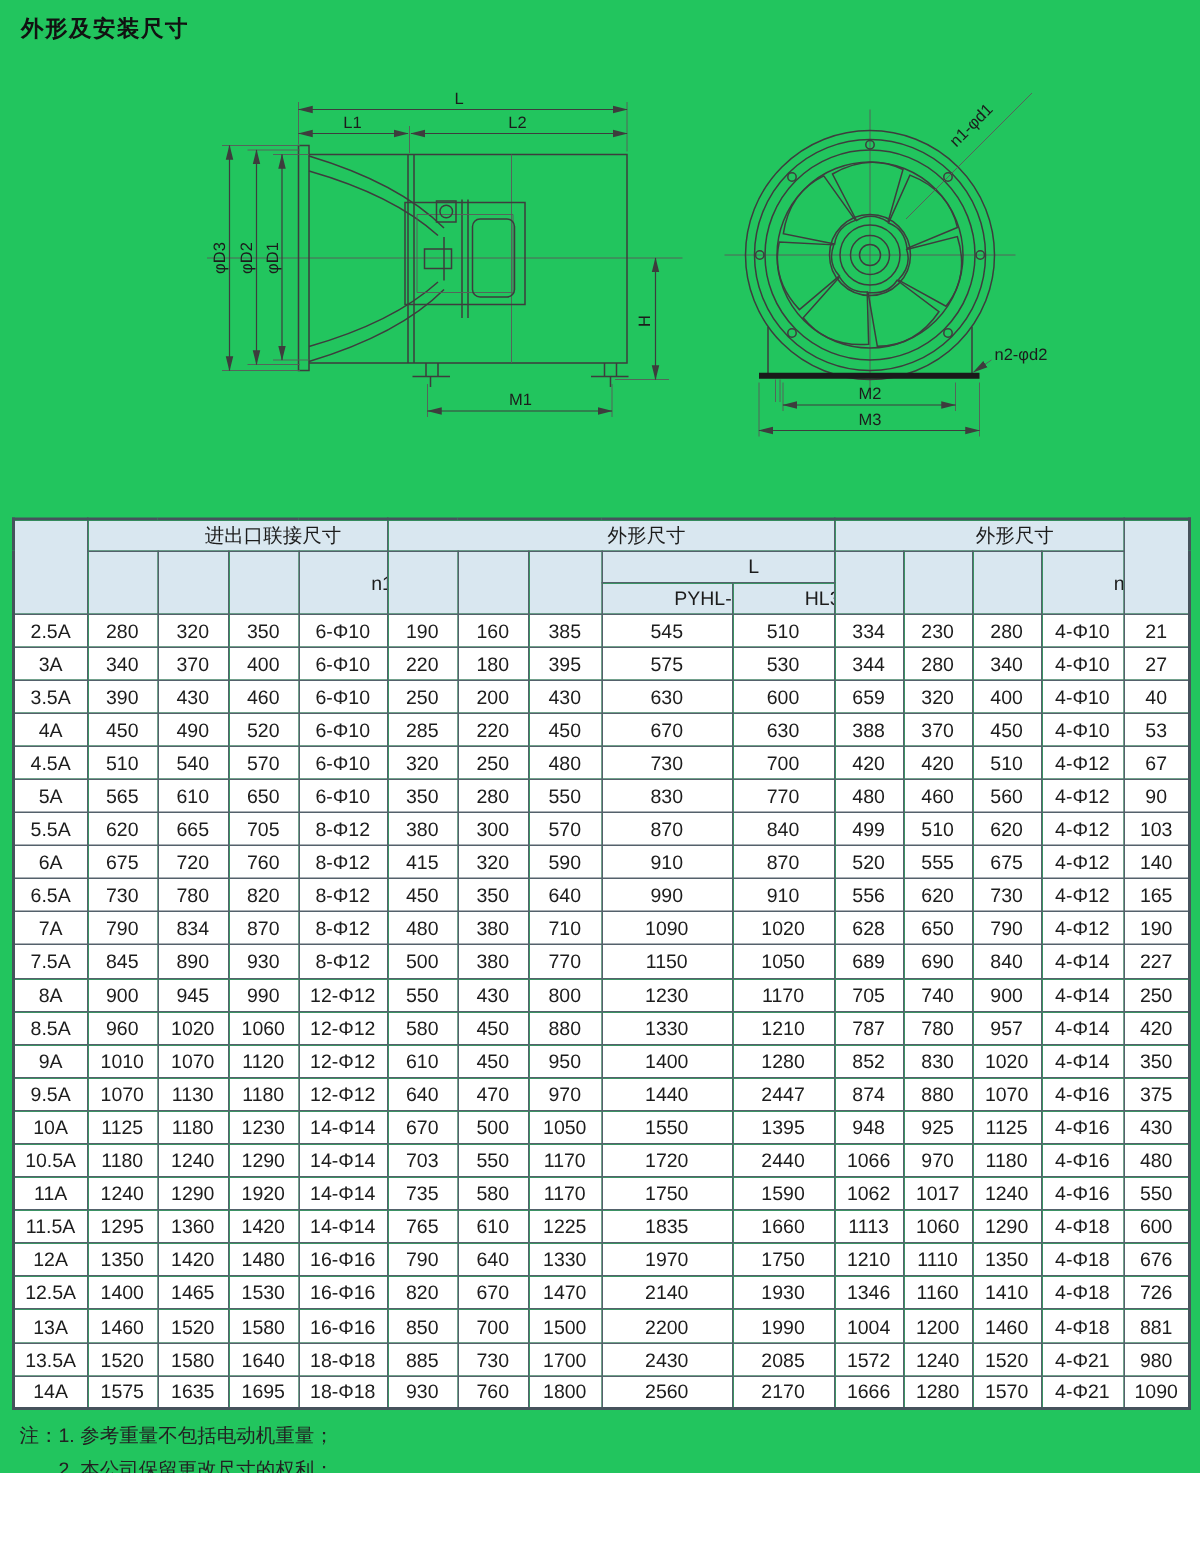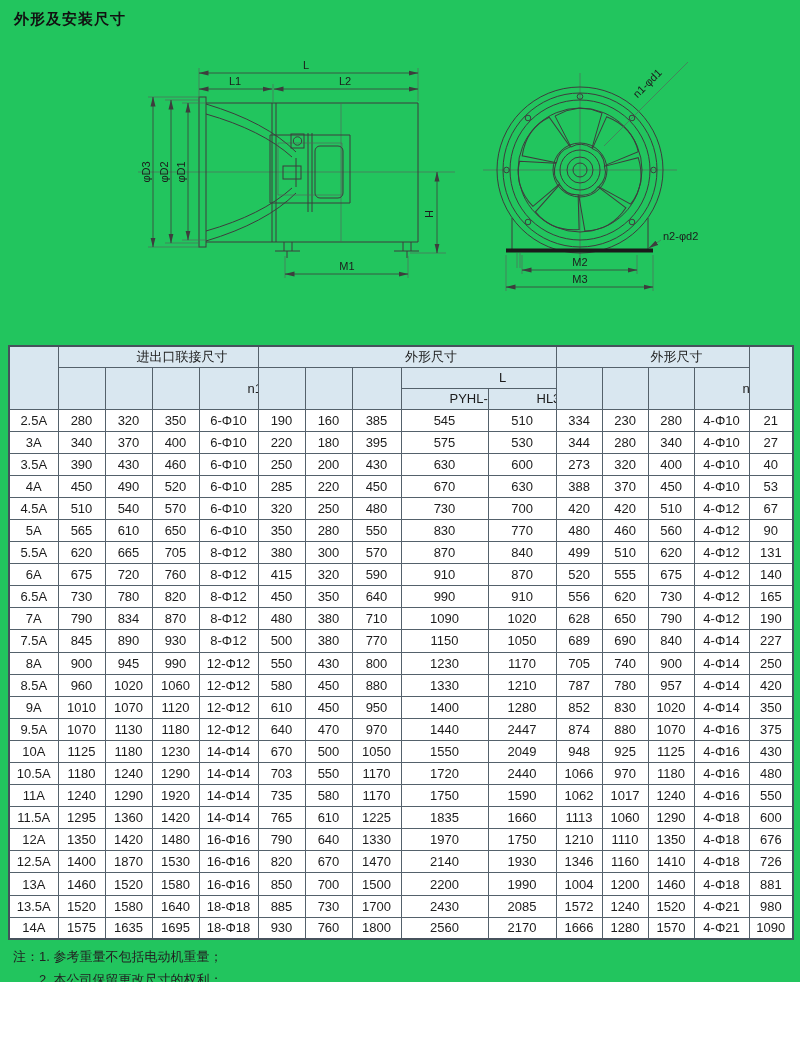--- a/index.html
+++ b/index.html
@@ -272,21 +272,21 @@
           <td>3.5A</td>
           <td>390</td>
           <td>430</td>
           <td>460</td>
           <td>6-Φ10</td>
           <td>250</td>
           <td>200</td>
           <td>430</td>
           <td>630</td>
           <td>600</td>
-          <td>273</td>
+          <td>659</td>
           <td>320</td>
           <td>400</td>
           <td>4-Φ10</td>
           <td>40</td>
         </tr>
         <tr>
           <td>4A</td>
           <td>450</td>
           <td>490</td>
           <td>520</td>
@@ -344,21 +344,21 @@
           <td>8-Φ12</td>
           <td>380</td>
           <td>300</td>
           <td>570</td>
           <td>870</td>
           <td>840</td>
           <td>499</td>
           <td>510</td>
           <td>620</td>
           <td>4-Φ12</td>
-          <td>131</td>
+          <td>103</td>
         </tr>
         <tr>
           <td>6A</td>
           <td>675</td>
           <td>720</td>
           <td>760</td>
           <td>8-Φ12</td>
           <td>415</td>
           <td>320</td>
           <td>590</td>
@@ -492,21 +492,21 @@
         <tr>
           <td>10A</td>
           <td>1125</td>
           <td>1180</td>
           <td>1230</td>
           <td>14-Φ14</td>
           <td>670</td>
           <td>500</td>
           <td>1050</td>
           <td>1550</td>
-          <td>2049</td>
+          <td>1395</td>
           <td>948</td>
           <td>925</td>
           <td>1125</td>
           <td>4-Φ16</td>
           <td>430</td>
         </tr>
         <tr>
           <td>10.5A</td>
           <td>1180</td>
           <td>1240</td>
@@ -570,21 +570,21 @@
           <td>1750</td>
           <td>1210</td>
           <td>1110</td>
           <td>1350</td>
           <td>4-Φ18</td>
           <td>676</td>
         </tr>
         <tr>
           <td>12.5A</td>
           <td>1400</td>
-          <td>1870</td>
+          <td>1465</td>
           <td>1530</td>
           <td>16-Φ16</td>
           <td>820</td>
           <td>670</td>
           <td>1470</td>
           <td>2140</td>
           <td>1930</td>
           <td>1346</td>
           <td>1160</td>
           <td>1410</td>

